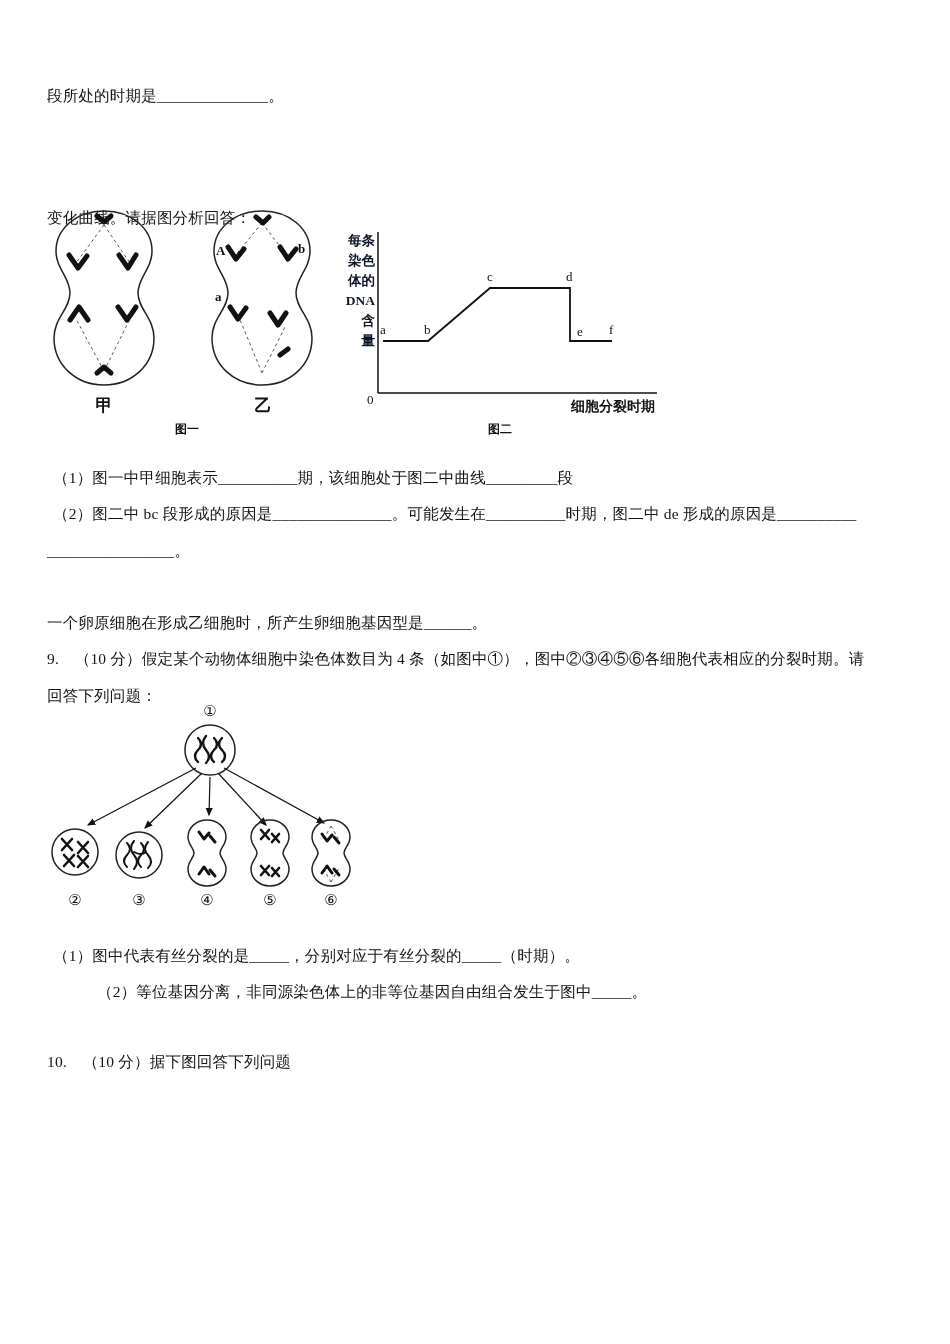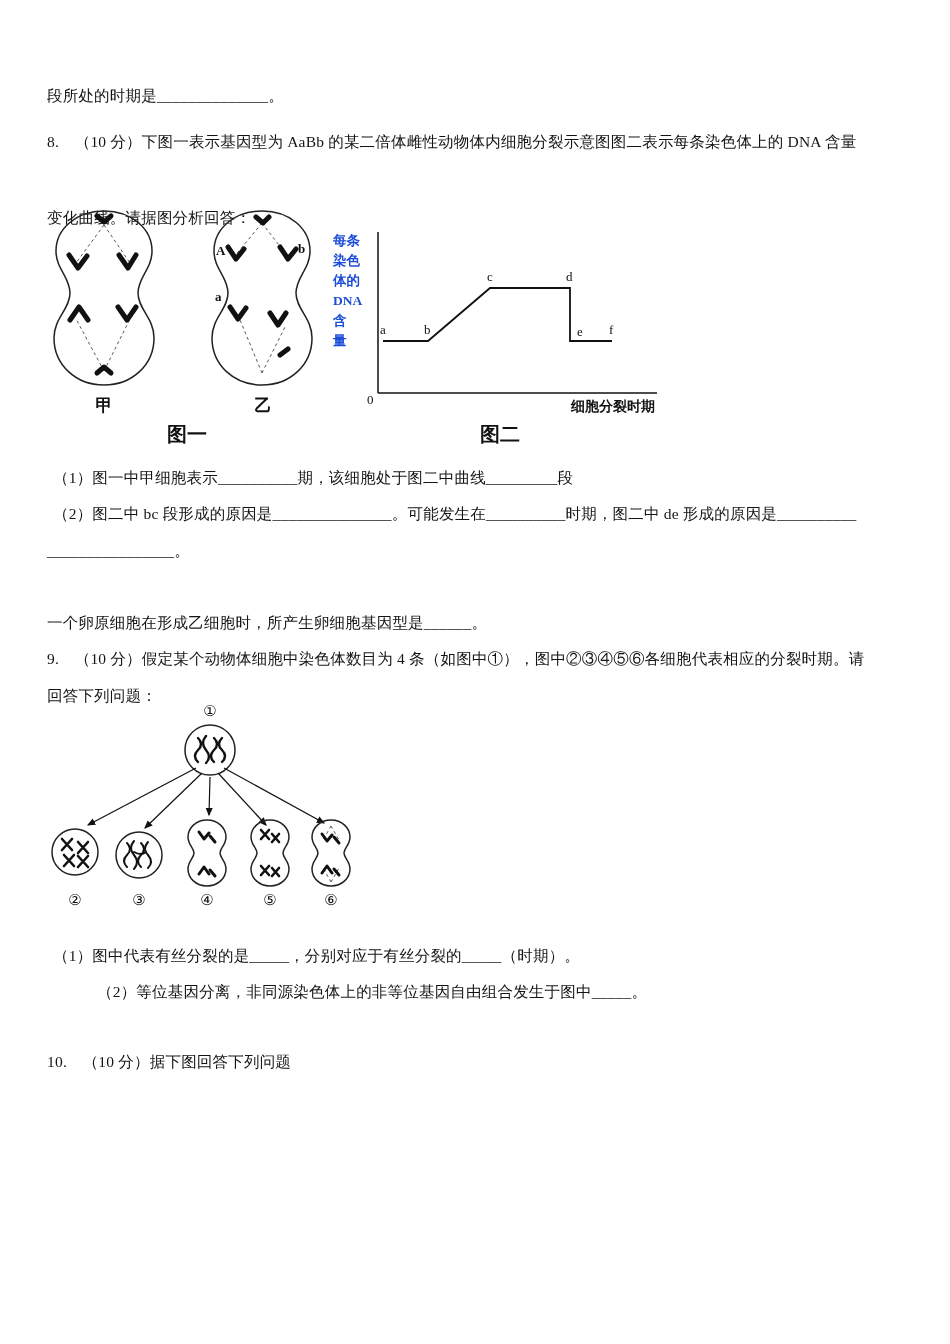--- a/index.html
+++ b/index.html
@@ -18,55 +18,54 @@
   .line {
     position: absolute;
     font-size: 15.5px;
     white-space: nowrap;
     letter-spacing: 0.2px;
     color: #141414;
   }
   .caption {
     position: absolute;
     font-weight: bold;
-    font-size: 20px;
+    font-size: 12px;
     text-align: center;
     color: #111;
   }
   .cell-label {
     position: absolute;
     font-weight: bold;
     font-size: 17px;
     text-align: center;
     color: #111;
   }
   .ylabel {
     position: absolute;
     font-size: 13.5px;
     font-weight: bold;
     line-height: 20px;
-    text-align: left;
+    text-align: right;
     white-space: pre-line;
-    color: #1d4ed8;
+    color: #0f172a;
     width: 42px;
   }
   .figsvg { position: absolute; }
   svg text {
     font-family: "Liberation Serif", "DejaVu Serif", serif;
     fill: #111;
   }
 </style>
 </head>
 <body>
 
 <div class="page">
 
   <div class="line" style="left:47px; top:86px;">段所处的时期是______________。</div>
 
-  <div class="line" style="left:47px; top:132px;">8.　（10 分）下图一表示基因型为 AaBb 的某二倍体雌性动物体内细胞分裂示意图图二表示每条染色体上的 DNA 含量</div>
   <div class="line" style="left:47px; top:171px;margin-top:37px;">变化曲线。请据图分析回答：</div>
 
   <svg class="figsvg" style="left:42px; top:203px;" width="124" height="192" viewBox="0 0 124 192">
     <path d="M 62 8 C 90 8 110 26 110 48 C 110 66 96 74 96 90 C 96 106 112 115 112 135 C 112 162 90 182 62 182 C 34 182 12 162 12 135 C 12 115 28 106 28 90 C 28 74 14 66 14 48 C 14 26 34 8 62 8 Z" fill="none" stroke="#222" stroke-width="1.5"></path>
     <g stroke="#555" stroke-width="1" stroke-dasharray="3 3" fill="none">
       <path d="M 62 22 L 34 60"></path>
       <path d="M 62 22 L 88 60"></path>
       <path d="M 62 168 L 34 116"></path>
       <path d="M 62 168 L 88 116"></path>
     </g>

